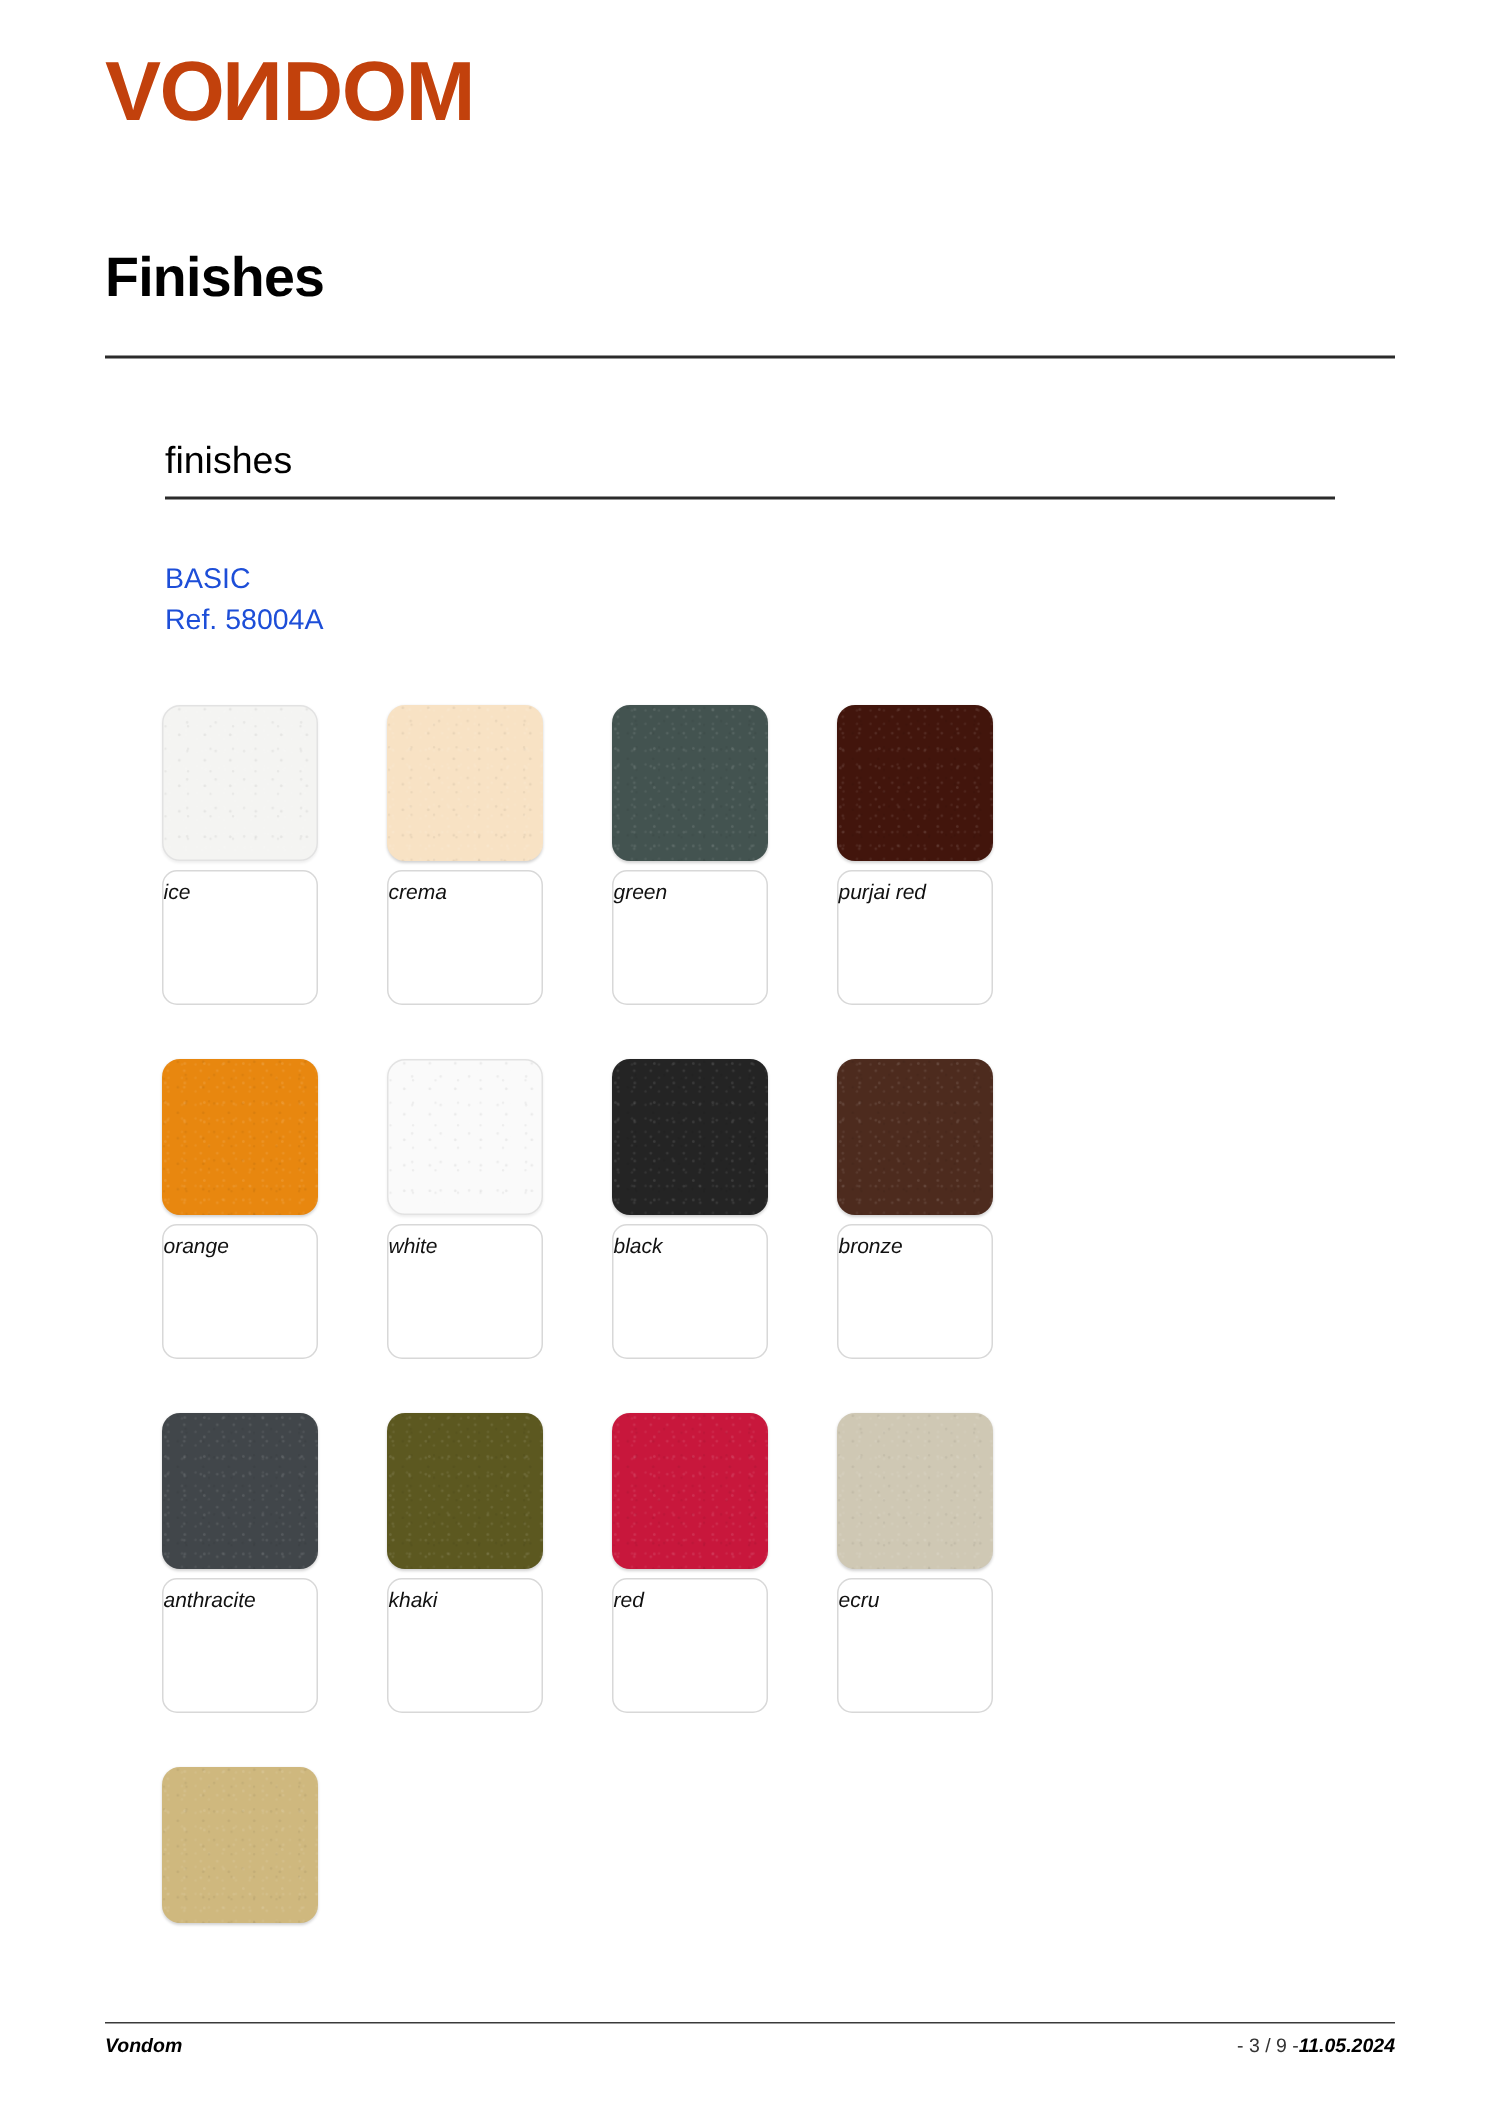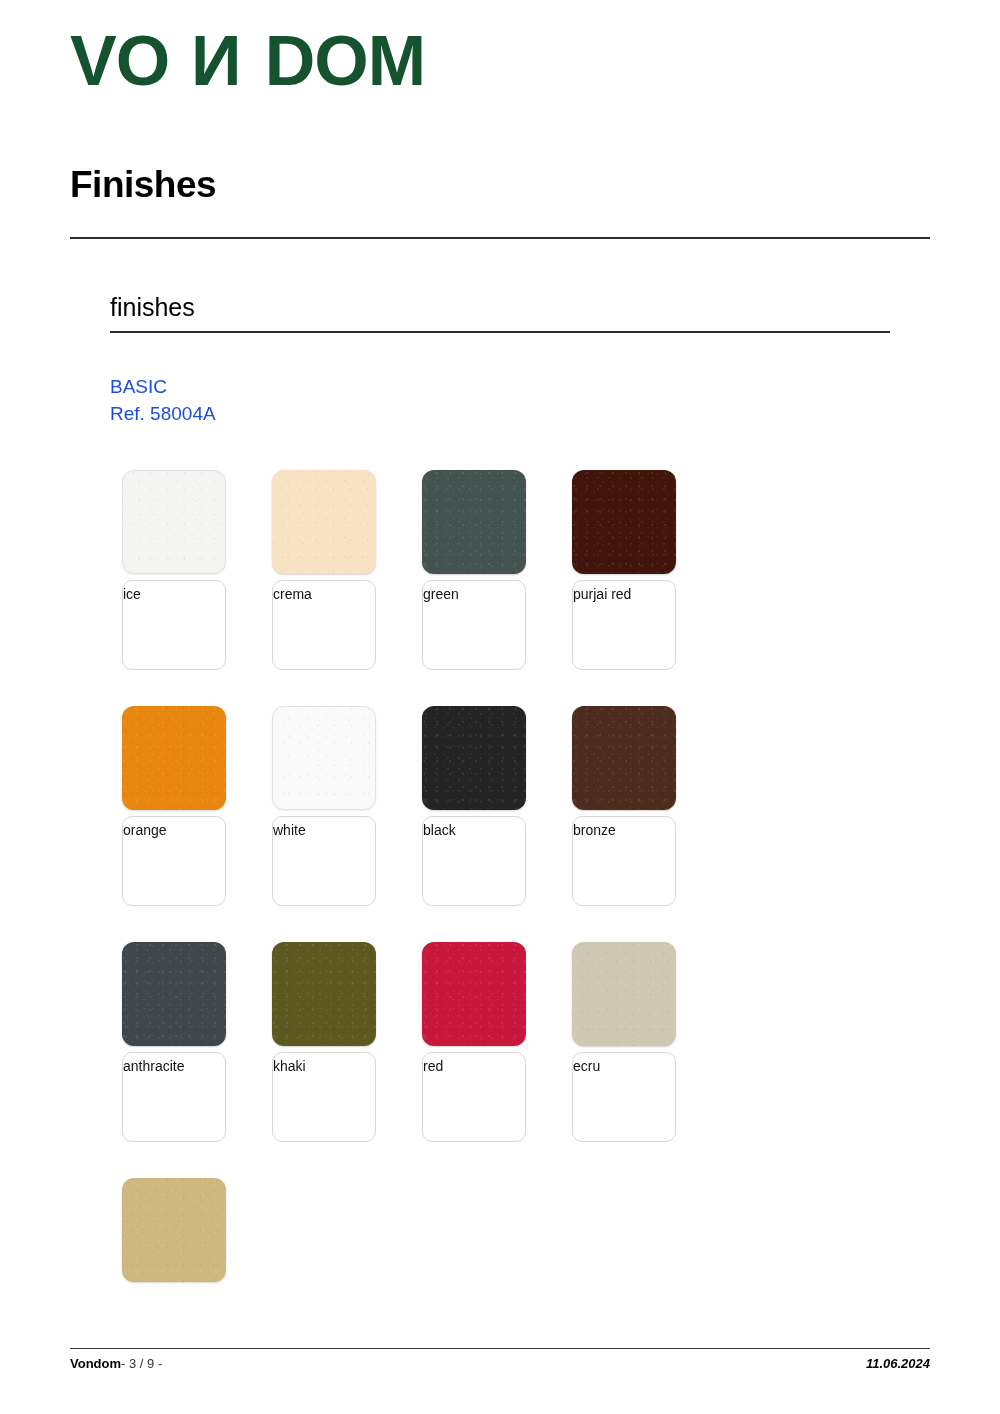--- a/index.html
+++ b/index.html
@@ -19,27 +19,26 @@
   
   .logo-area {
     position: absolute;
     left: 70px;
     top: 30px;
     height: 62px;
   }
   .logo-text {
     font-family: "Liberation Sans", sans-serif;
     font-weight: 700;
-    font-size: 70px;
+    font-size: 56px;
     letter-spacing: -1px;
     line-height: 62px;
-    color: #14532d;
+    color: #c2410c;
     display: flex;
     align-items: baseline;
-    gap: 23px;
   }
   .logo-text .flip-n {
     display: inline-block;
     transform: scaleX(-1);
   }
 
   
   .page-title {
     position: absolute;
     left: 70px;
@@ -84,23 +83,24 @@
     left: 110px;
     top: 373px;
     font-size: 19px;
     line-height: 27px;
     color: #1d4ed8;
   }
 
   
   .swatch-grid {
     position: absolute;
-    left: 122px;
+    left: 108px;
     top: 470px;
     width: 790px;
+    font-style: italic;
   }
   .swatch-row {
     display: flex;
     gap: 46px;
     margin-bottom: 36px;
   }
   .swatch-cell {
     width: 104px;
   }
   .chip {
@@ -162,25 +162,26 @@
     position: absolute;
     left: 70px;
     top: 1356px;
     width: 860px;
     display: flex;
     align-items: center;
     font-size: 13px;
   }
   .footer-left {
     font-weight: 700;
+    font-style: italic;
     flex: 0 0 auto;
   }
   .footer-center {
     flex: 1 1 auto;
-    text-align: left;
+    text-align: right;
     font-style: normal;
     font-weight: 400;
     color: #333;
   }
   .footer-right {
     font-weight: 700;
     font-style: italic;
     flex: 0 0 auto;
   }
 </style>
@@ -289,14 +290,14 @@
       <div class="swatch-cell">
         <div class="chip" style="background: rgb(207, 184, 126);"></div>
       </div>
     </div>
   </div>
 
 <div class="footer-rule"></div>
 <div class="footer">
   <div class="footer-left">Vondom</div>
   <div class="footer-center">- 3 / 9 -</div>
-  <div class="footer-right">11.06.2024</div>
+  <div class="footer-right">11.05.2024</div>
 </div>
 
 </body></html>

